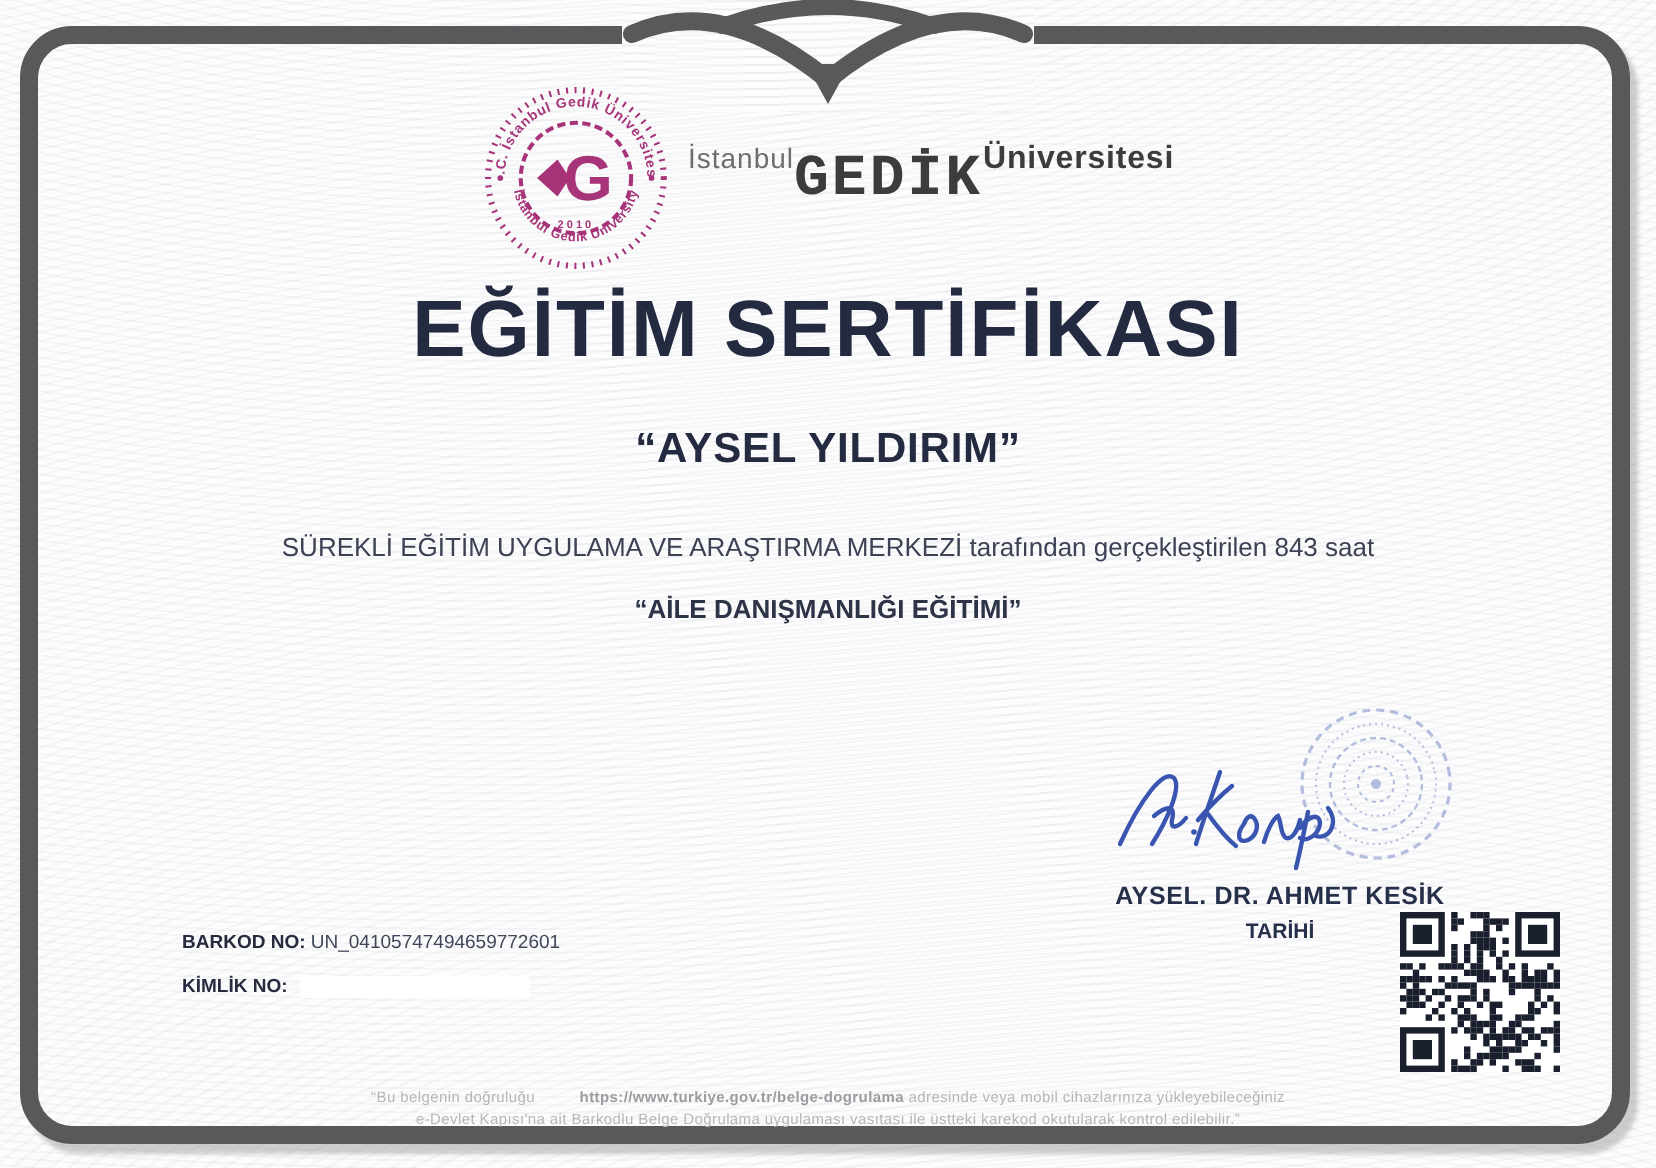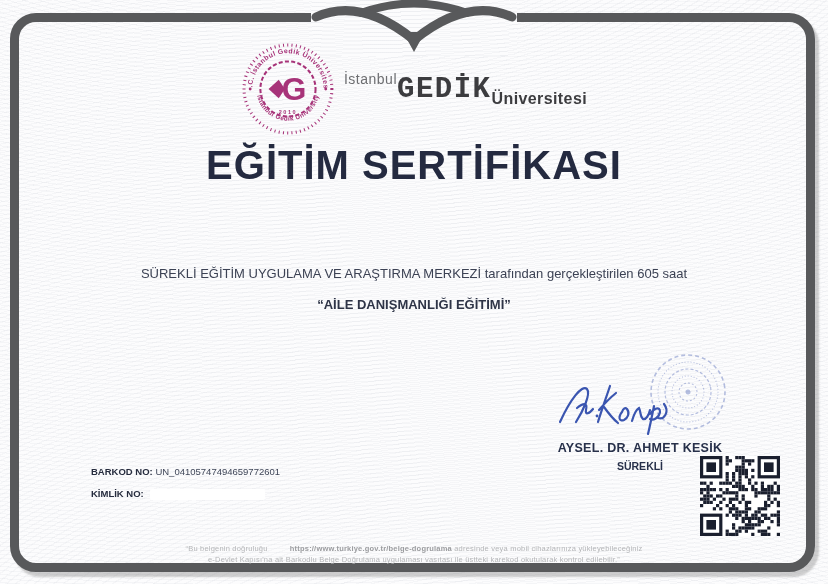--- a/index.html
+++ b/index.html
@@ -31,21 +31,21 @@
 
   .content { position:absolute; inset:0; z-index:3; }
 
   .logo-row {
     position:absolute; top:42px; left:50%; transform:translateX(-50%);
     display:flex; align-items:center; gap:9px;
   }
   .wordmark { display:flex; flex-direction:row; line-height:1; }
   .wm-city   { font-size:14px; color:#6d6e71; letter-spacing:0.5px; }
   .wm-name   { font-size:29px; font-weight:700; color:#3c3c3f; letter-spacing:1.5px; margin:3px 0 2px;font-family:Liberation Mono, monospace; }
-  .wm-uni    { font-size:16px; font-weight:700; color:#3c3c3f; letter-spacing:0.4px;margin-top:19px; }
+  .wm-uni    { font-size:16px; font-weight:700; color:#3c3c3f; letter-spacing:0.4px; }
 
   .cert-title {
     position:absolute; top:143px; left:0; right:0; text-align:center;
     font-size:40px; font-weight:800; color:#242a40; letter-spacing:1px;
   }
   .recipient {
     position:absolute; top:213px; left:0; right:0; text-align:center;
     font-size:21px; font-weight:700; color:#242a40; letter-spacing:0.4px;
   }
   .body-line { position:absolute; left:0; right:0; text-align:center; font-size:13px; color:#3c4254; }
@@ -116,22 +116,23 @@
       </svg>
       <div class="wordmark">
         <span class="wm-city">İstanbul</span>
         <span class="wm-name">GEDİK</span>
         <span class="wm-uni">Üniversitesi</span>
       </div>
     </div>
 
     <div class="cert-title">EĞİTİM SERTİFİKASI</div>
 
-
-    <div class="body-line body-1">SÜREKLİ EĞİTİM UYGULAMA VE ARAŞTIRMA MERKEZİ tarafından gerçekleştirilen 605 saat</div>
+    <div class="recipient">“AYSEL YILDIRIM”</div>
+
+    <div class="body-line body-1">SÜREKLİ EĞİTİM UYGULAMA VE ARAŞTIRMA MERKEZİ tarafından gerçekleştirilen 843 saat</div>
     <div class="body-line body-2">“AİLE DANIŞMANLIĞI EĞİTİMİ”</div>
 
     <svg class="sig-art" width="190" height="92" viewBox="0 0 190 92">
       <g transform="translate(138,44) rotate(-12)" fill="none" stroke="#7b8cc8" opacity="0.55">
         <circle r="37" stroke-width="1.6" stroke-dasharray="4 3"></circle>
         <circle r="30" stroke-width="1" stroke-dasharray="1 2"></circle>
         <circle r="23" stroke-width="1.2" stroke-dasharray="3 2"></circle>
         <circle r="16" stroke-width="1" stroke-dasharray="1 2"></circle>
         <circle r="9" stroke-width="1" stroke-dasharray="2 2"></circle>
         <circle r="2.5" fill="#7b8cc8" stroke="none"></circle>
@@ -141,21 +142,21 @@
         <circle cx="47" cy="68" r="1.4" fill="#3a55b0" stroke="none"></circle>
         <path d="M60,38 C56,50 51,64 48,74 M49,62 C55,55 61,49 66,45 M54,59 C59,66 63,71 68,75"></path>
         <path d="M72,64 C68,69 69,74 74,72 C78,70 80,65 77,61 C75,59 73,61 72,64"></path>
         <path d="M82,73 C84,66 87,61 89,60 C91,64 90,69 93,71 C96,72 99,67 100,62"></path>
         <path d="M104,58 C102,68 100,78 98,86 M100,66 C104,60 110,58 110,64 C109,70 103,73 100,71 M108,70 C114,72 120,64 114,56"></path>
       </g>
     </svg>
 
     <div class="sig-text">
       <div class="sig-name">AYSEL. DR. AHMET KESİK</div>
-      <div class="sig-title">SÜREKLİ</div>
+      <div class="sig-title">TARİHİ</div>
     </div>
 
     <svg class="qr" width="80" height="80" viewBox="0 0 80 80">
       <rect x="0" y="0" width="80" height="80" fill="#ffffff"></rect>
       <g fill="#1a1f2e">
         <rect x="0" y="0" width="22.4" height="22.4"></rect>
         <rect x="57.6" y="0" width="22.4" height="22.4"></rect>
         <rect x="0" y="57.6" width="22.4" height="22.4"></rect>
       </g>
       <g fill="#ffffff">

